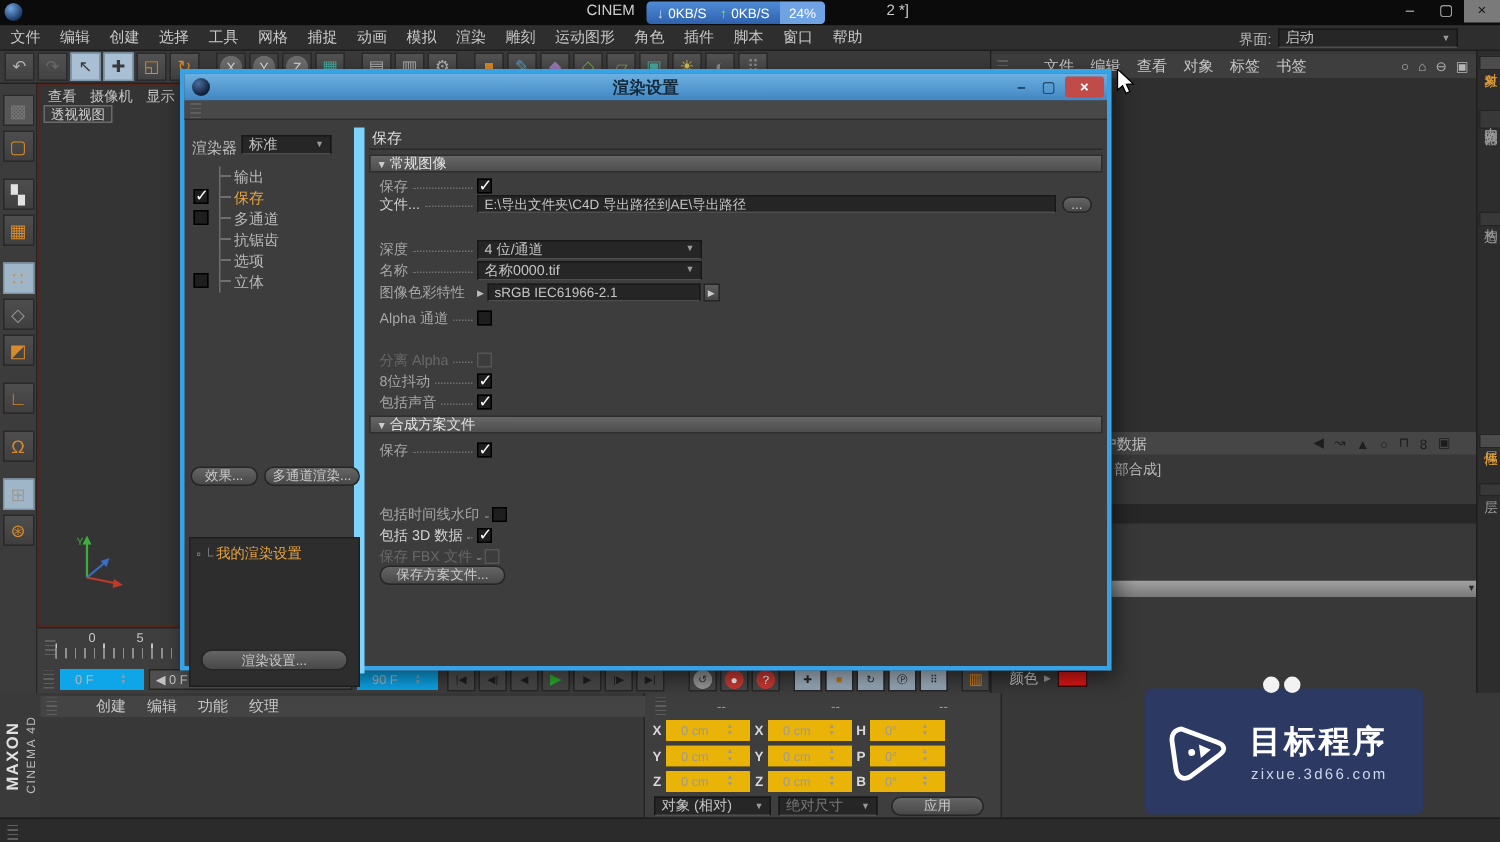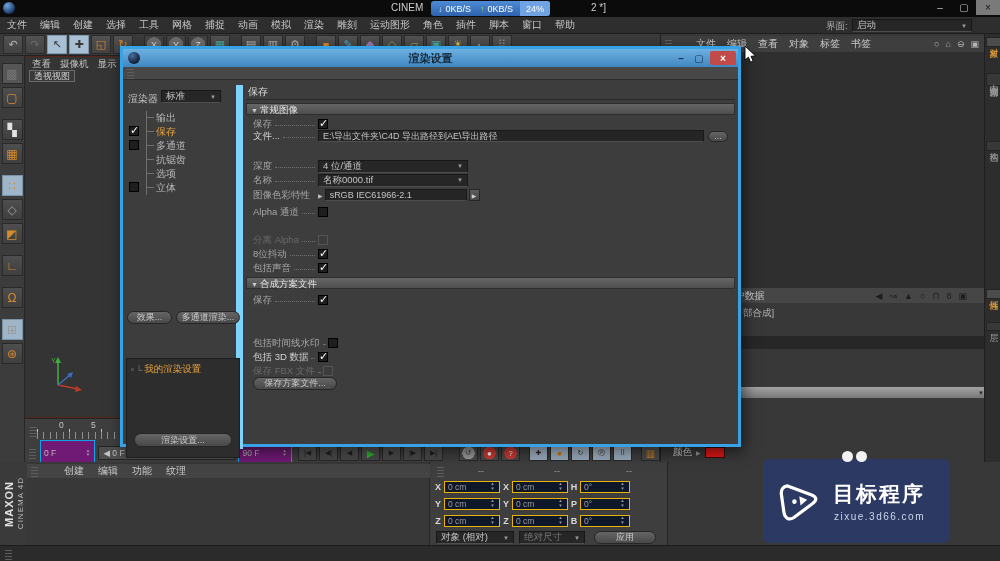--- a/index.html
+++ b/index.html
@@ -46,21 +46,21 @@
   .vpmenus{position:absolute;left:6px;top:1px;display:flex;gap:9px;}
   .vpmenus span{color:#c2c2c2;font-size:9.5px;}
   .vplabel{position:absolute;left:3px;top:13px;border:1px solid #6a6a6a;background:#3a3a3a;color:#cfcfcf;font-size:9px;padding:0 4px;height:12px;line-height:11px;}
   .axis{position:absolute;left:12px;bottom:18px;}
   
   .timeline{left:25px;top:418px;width:635px;height:26px;background:#3e3e3e;border-top:1px solid #262626;}
   .tick-num{position:absolute;top:1px;font-size:8.5px;color:#c8c8c8;}
   .ticks-minor{position:absolute;left:12px;top:13px;width:600px;height:7px;background:repeating-linear-gradient(90deg,#8f8f8f 0 1px,transparent 1px 6.4px);}
   .ticks-major{position:absolute;left:12px;top:10px;width:600px;height:10px;background:repeating-linear-gradient(90deg,#c2c2c2 0 1px,transparent 1px 32px);}
   .transport{left:25px;top:444px;width:635px;height:18px;background:#3e3e3e;display:flex;align-items:center;}
-  .spinbox{height:14px;background:#701a75;border:1px solid #0ea5e9;color:#b8b8b8;font-size:8.5px;display:flex;align-items:center;padding:12px 3px;}
+  .spinbox{height:14px;background:#701a75;border:7px solid #0ea5e9;color:#b8b8b8;font-size:8.5px;display:flex;align-items:center;padding:0 3px;}
   .spin{width:7px;font-size:4.5px;line-height:4.5px;color:#999;text-align:center;margin-left:auto;white-space:pre;}
   .spin::before{content:"▲\A▼";}
   .pslider{height:14px;background:#4e4e4e;border:1px solid #242424;color:#c2c2c2;font-size:8.5px;display:flex;align-items:center;justify-content:space-between;padding:0 4px;}
   .tbtn{width:19px;height:16px;background:linear-gradient(#585858,#464646);border:1px solid #282828;color:#1e1e1e;font-size:7px;display:flex;align-items:center;justify-content:center;margin-left:2px;flex:none;white-space:nowrap;}
   .tbtn.play{color:#2db52d;font-size:10px;}
   .tbtn.rec-grey{background:radial-gradient(circle,#9a9a9a 0 6px,#4a4a4a 6.5px);color:#333;}
   .tbtn.rec-red{background:radial-gradient(circle,#cf3a33 0 6px,#4a4a4a 6.5px);color:#fff;font-size:8px;}
   .tbtn.toggle{background:linear-gradient(#b7c6d4,#93a7b8);color:#2a2a2a;}
   .tbtn.toggle.orange{color:#d07818;}
   .tbtn.film{color:#e0871e;font-size:10px;}
@@ -94,21 +94,21 @@
   .brand .mx{writing-mode:vertical-rl;transform:rotate(180deg);font-weight:bold;font-size:11px;color:#e0e0e0;letter-spacing:1px;}
   .brand .c4{writing-mode:vertical-rl;transform:rotate(180deg);font-size:8px;color:#bcbcbc;letter-spacing:1px;}
   .matman{left:27px;top:462px;width:403px;height:83px;background:#383838;border-right:1px solid #242424;}
   .matman .hdr{position:absolute;left:0;top:2px;width:403px;height:14px;background:#444;display:flex;align-items:center;}
   .matman .hdr .menus{display:flex;gap:14px;padding-left:22px;}
   .matman .hdr span{font-size:10px;color:#c8c8c8;}
   .coordman{left:430px;top:462px;width:238px;height:83px;background:#3e3e3e;border-right:1px solid #242424;font-size:9px;}
   .chead{position:absolute;top:4px;color:#9a9a9a;font-size:9px;}
   .crow{position:absolute;left:4px;display:flex;align-items:center;gap:2px;height:13px;}
   .clab{width:8px;color:#d8d8d8;font-weight:bold;font-size:9px;text-align:center;}
-  .cfield{width:56px;height:12px;background:#0f172a;border:1px solid #eab308;color:#9a9a9a;display:flex;align-items:center;padding:0 3px;font-size:8.5px;}
+  .cfield{width:56px;height:12px;background:#0f172a;border:7px solid #eab308;color:#9a9a9a;display:flex;align-items:center;padding:0 3px;font-size:8.5px;}
   .cfield.deg{width:50px;}
   .pill{background:linear-gradient(#656565,#484848);border:1px solid #262626;border-radius:8px;color:#c8c8c8;font-size:9px;text-align:center;display:flex;align-items:center;justify-content:center;white-space:nowrap;}
   .pill.dis{color:#7a7a7a;background:linear-gradient(#4c4c4c,#404040);}
   .emptypanel{left:668px;top:462px;width:332px;height:83px;background:#383838;}
   .statusbar{left:0;top:545px;width:1000px;height:16px;background:#2b2b2b;border-top:1px solid #1c1c1c;}
   .grip{width:7px;height:12px;background:repeating-linear-gradient(0deg,#5e5e5e 0 1px,transparent 1px 3px);margin:0 4px;flex:none;}
   
   .wmdot{position:absolute;width:11px;height:11px;border-radius:50%;background:#f2f2f2;z-index:6;}
   .watermark{position:absolute;left:763px;top:459px;width:186px;height:84px;background:#2b3963;border-radius:5px;z-index:5;display:flex;align-items:center;padding-left:14px;gap:12px;}
   .wmtext .t1{font-size:21px;color:#fff;font-weight:bold;letter-spacing:2px;}

